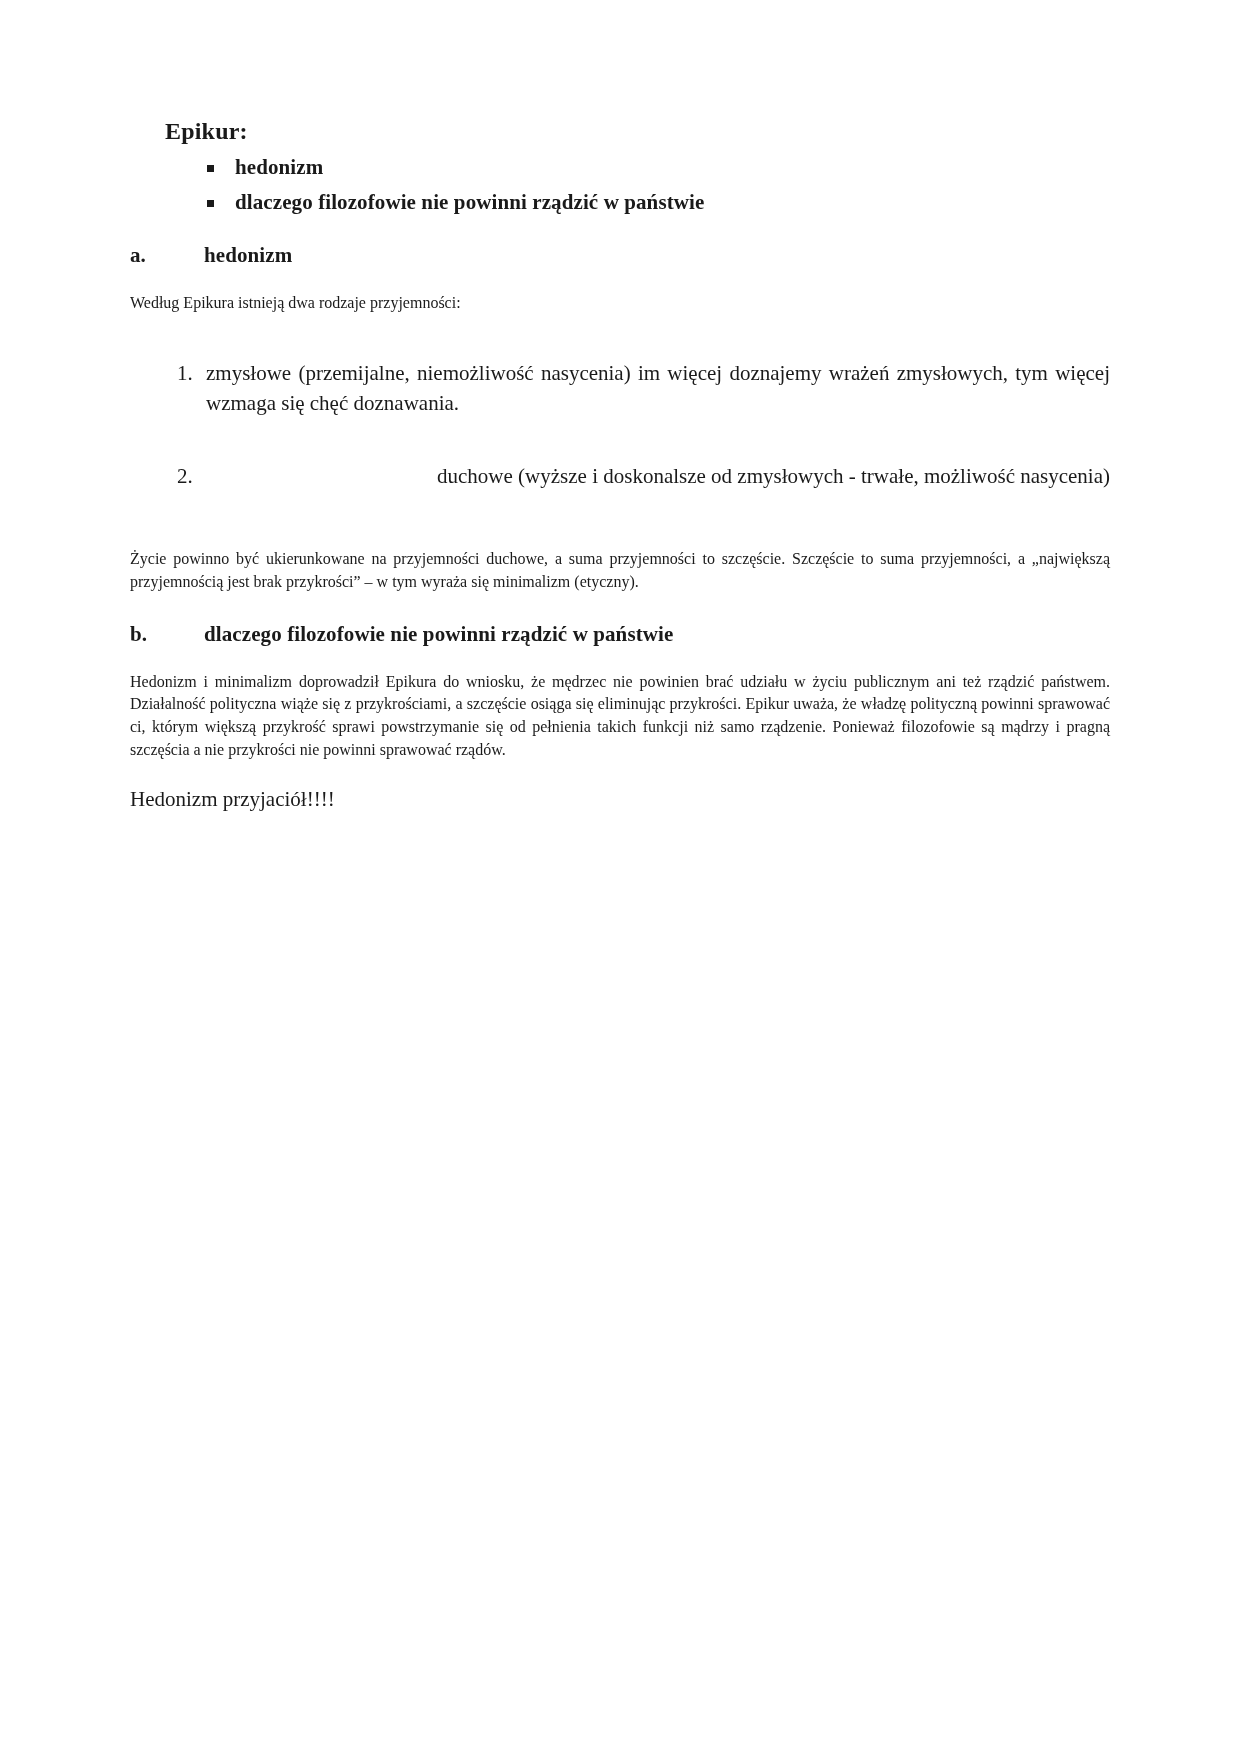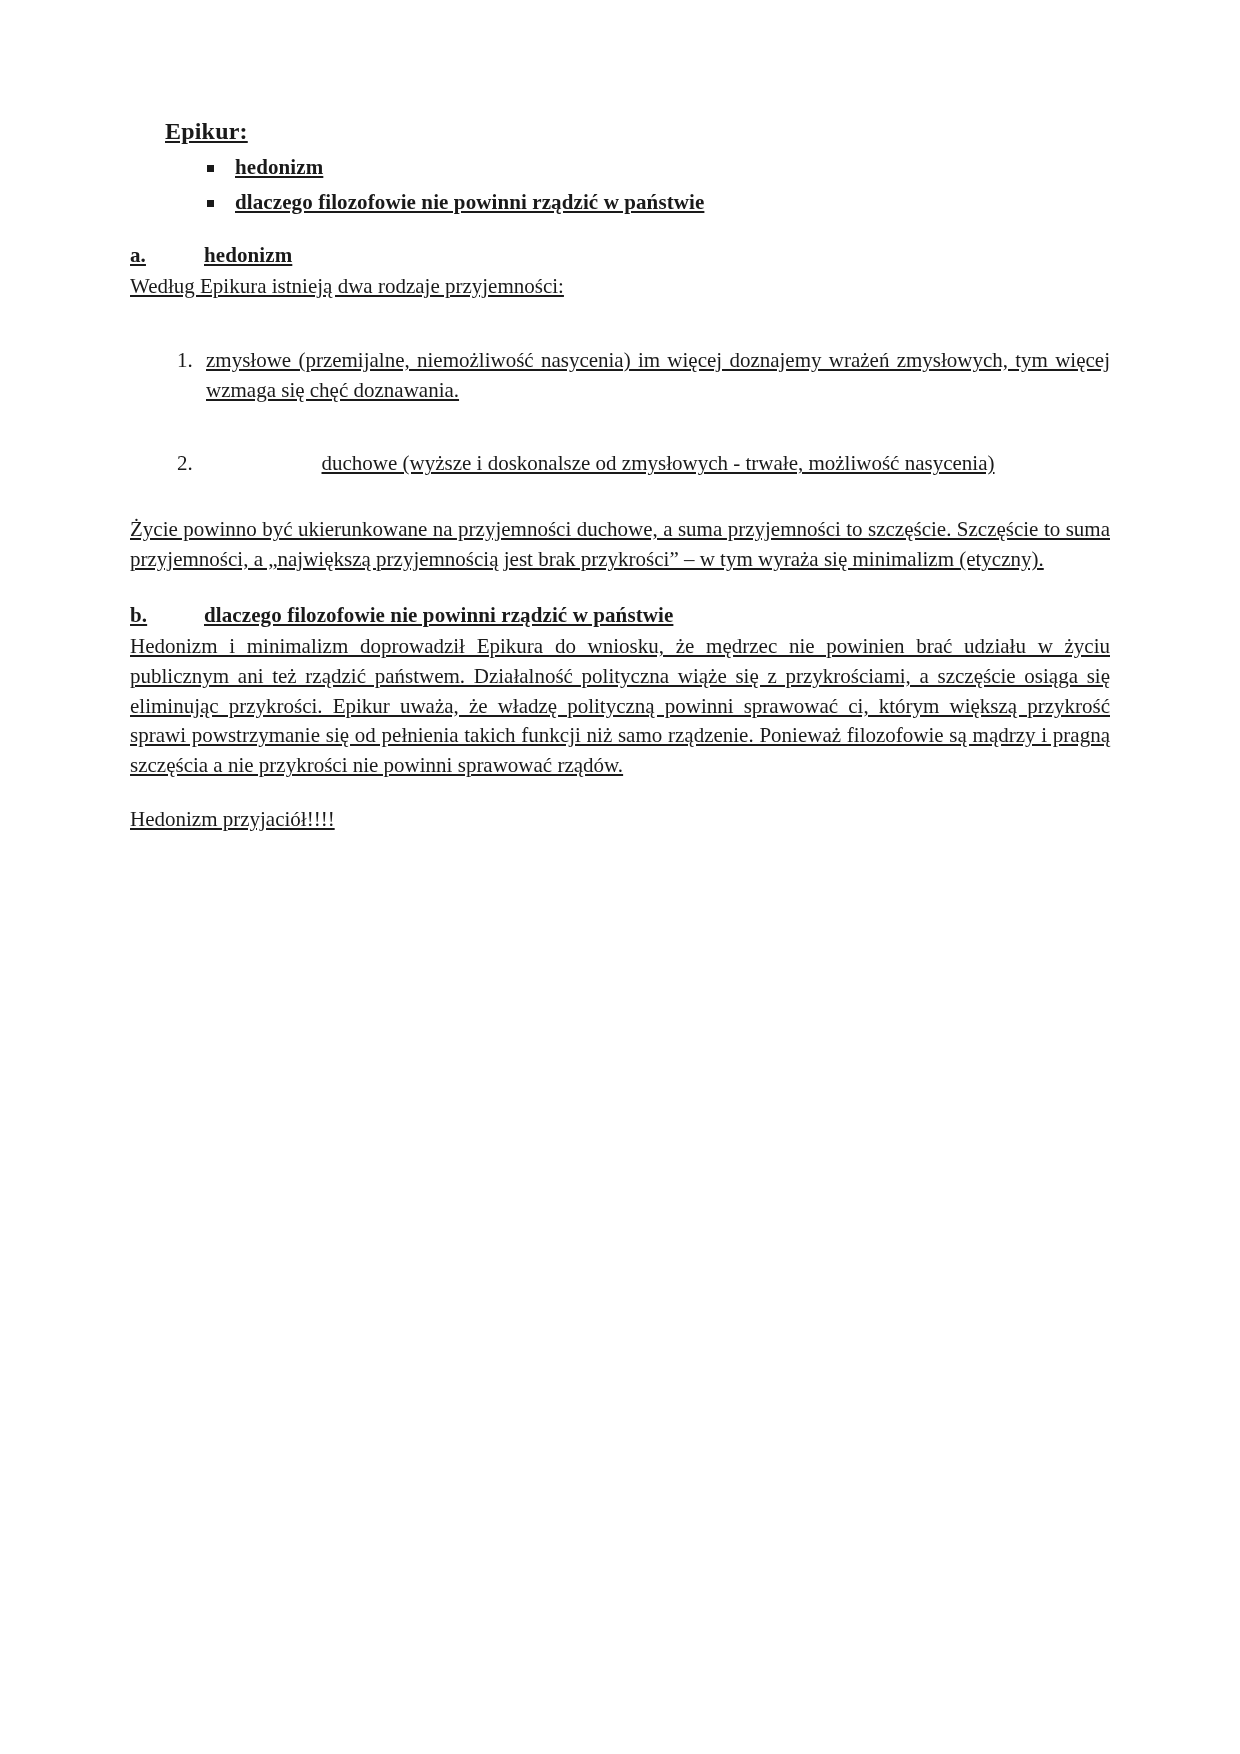--- a/index.html
+++ b/index.html
@@ -13,21 +13,20 @@
     font-family: "Liberation Serif", serif;
     color: #1a1a1a;
     -webkit-font-smoothing: antialiased;
   }
   .page {
     position: relative;
     width: 1240px;
     height: 1754px;
     box-sizing: border-box;
     padding: 118px 130px 0 130px;
-    text-decoration: underline;
   }
   .doc {
     width: 980px;
   }
 
   
   .title {
     font-weight: bold;
     font-size: 24px;
     margin: 0 0 0 35px;
@@ -62,44 +61,44 @@
     font-size: 21px;
     margin: 28px 0 0 0;
     letter-spacing: 0.1px;
   }
   .section-head .marker {
     width: 74px;
     flex: 0 0 74px;
   }
 
   .para {
-    font-size: 21px;
+    font-size: 16px;
     line-height: 1.42;
-    margin: 4px 0 0 0;
+    margin: 24px 0 0 0;
     text-align: justify;
   }
   .para.first {
     text-align: left;
   }
 
   
   ol.num-list {
     margin: 14px 0 0 0;
     padding: 0 0 0 68px;
     font-size: 21px;
     line-height: 1.42;
   }
   ol.num-list li {
     margin-bottom: 2px;
     padding-left: 8px;
     text-align: justify;
     margin-top: 44px;
   }
   ol.num-list li:last-child {
-    text-align: center;
+    text-align: right;
   }
 
   .gap-block {
     height: 30px;
   }
   .tail-para {
     font-size: 21px;
     line-height: 1.42;
     margin: 24px 0 0 0;
   }

